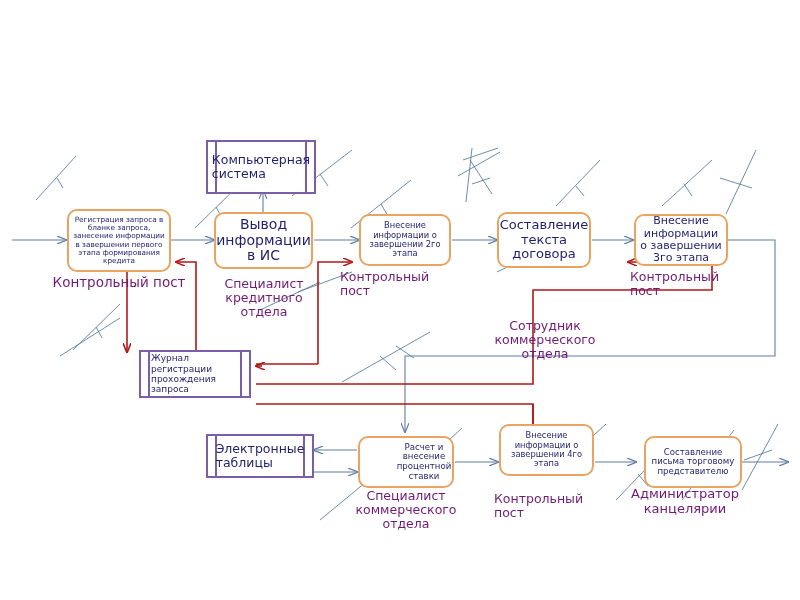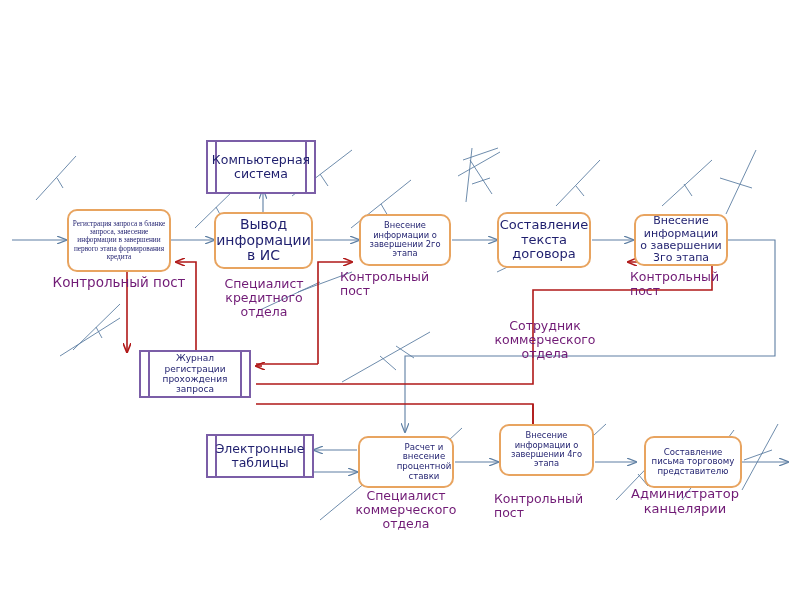--- a/index.html
+++ b/index.html
@@ -12,21 +12,21 @@
   .proc{position:absolute;box-sizing:border-box;
         border:2px solid #E8A460;border-radius:10px;background:#fff;
         display:flex;align-items:center;justify-content:center;
         text-align:center;color:#1f1f6e;}
   .proc span{display:block;line-height:1.12;padding:0 3px;}
 
   
   .store{position:absolute;box-sizing:border-box;
          border:2px solid #7B5EA7;background:#fff;
          display:flex;align-items:center;justify-content:center;
-         text-align:center;color:#1f1f6e;}
+         color:#1f1f6e;}
   .store::before,.store::after{content:"";position:absolute;top:0;bottom:0;
          width:0;border-left:2px solid #7B5EA7;}
   .store::before{left:7px;}
   .store::after{right:7px;}
   .store span{display:block;line-height:1.15;padding:0 10px;position:relative;z-index:2;}
 
   
   .cap{position:absolute;text-align:center;color:#701a75;line-height:1.12;}
   .cap span{display:block;}
 </style>
@@ -111,21 +111,21 @@
 
       <path d="M256,404 L533,404 L533,426 L533,430"></path>
       <path d="M533,404 L533,434" marker-end="url(#ahR)"></path>
     </g>
   </svg>
 
   <div class="store" style="left:206px;top:140px;width:110px;height:54px;font-size:12.5px;">
     <span>Компьютерная система</span>
   </div>
 
-  <div class="proc" style="left:67px;top:209px;width:104px;height:63px;font-size:7.3px;font-family:Liberation Serif, serif;">
+  <div class="proc" style="left:67px;top:209px;width:104px;height:63px;font-size:7.3px;">
     <span>Регистрация запроса в бланке запроса, занесение информации в завершении первого этапа формирования кредита</span>
   </div>
   <div class="cap" style="left:52px;top:275px;width:134px;font-size:13.5px;">
     <span>Контрольный пост</span>
   </div>
 
   <div class="proc" style="left:214px;top:212px;width:99px;height:57px;font-size:14px;">
     <span>Вывод информации в ИС</span>
   </div>
   <div class="cap" style="left:206px;top:277px;width:116px;font-size:12.5px;">

